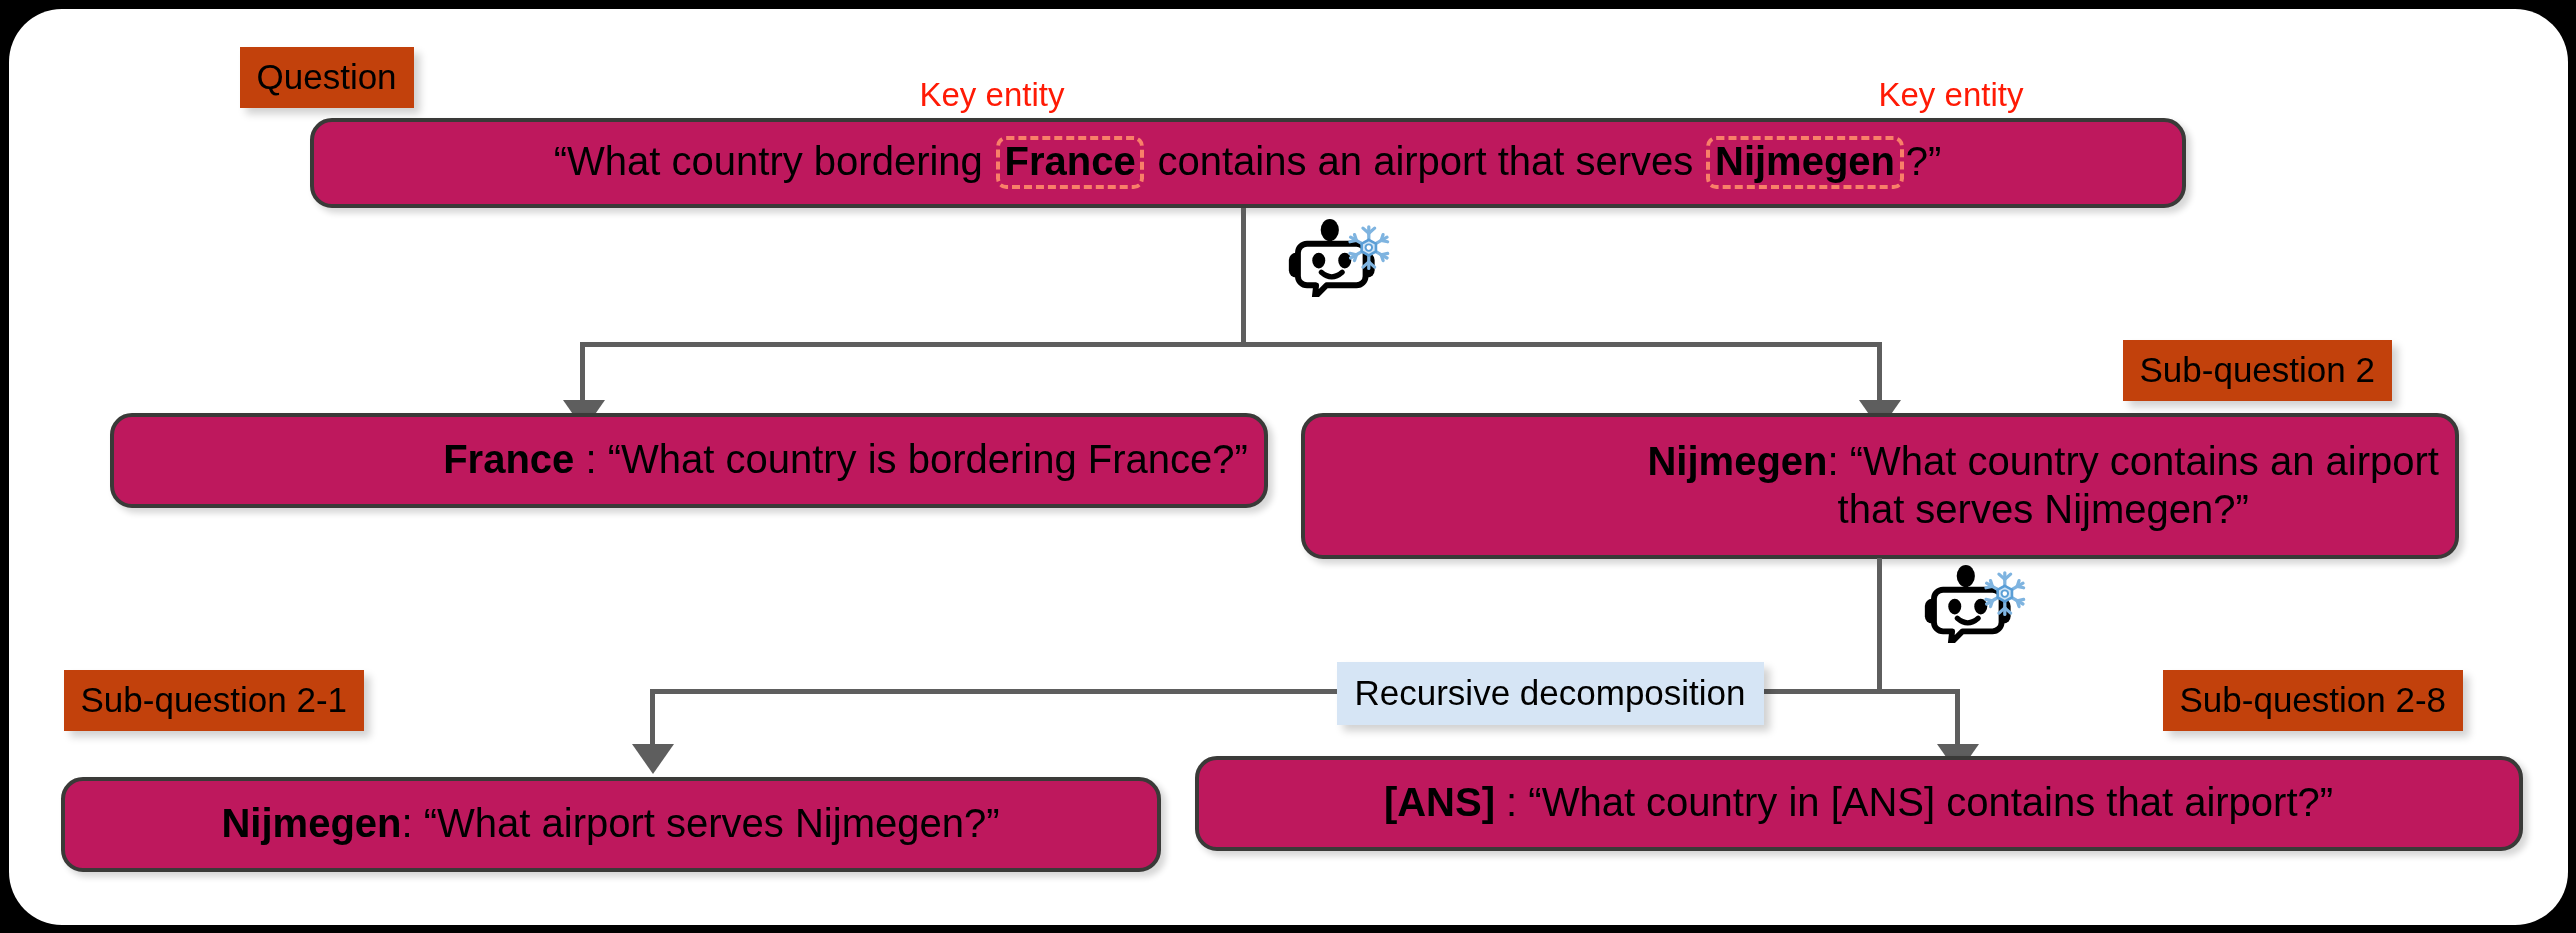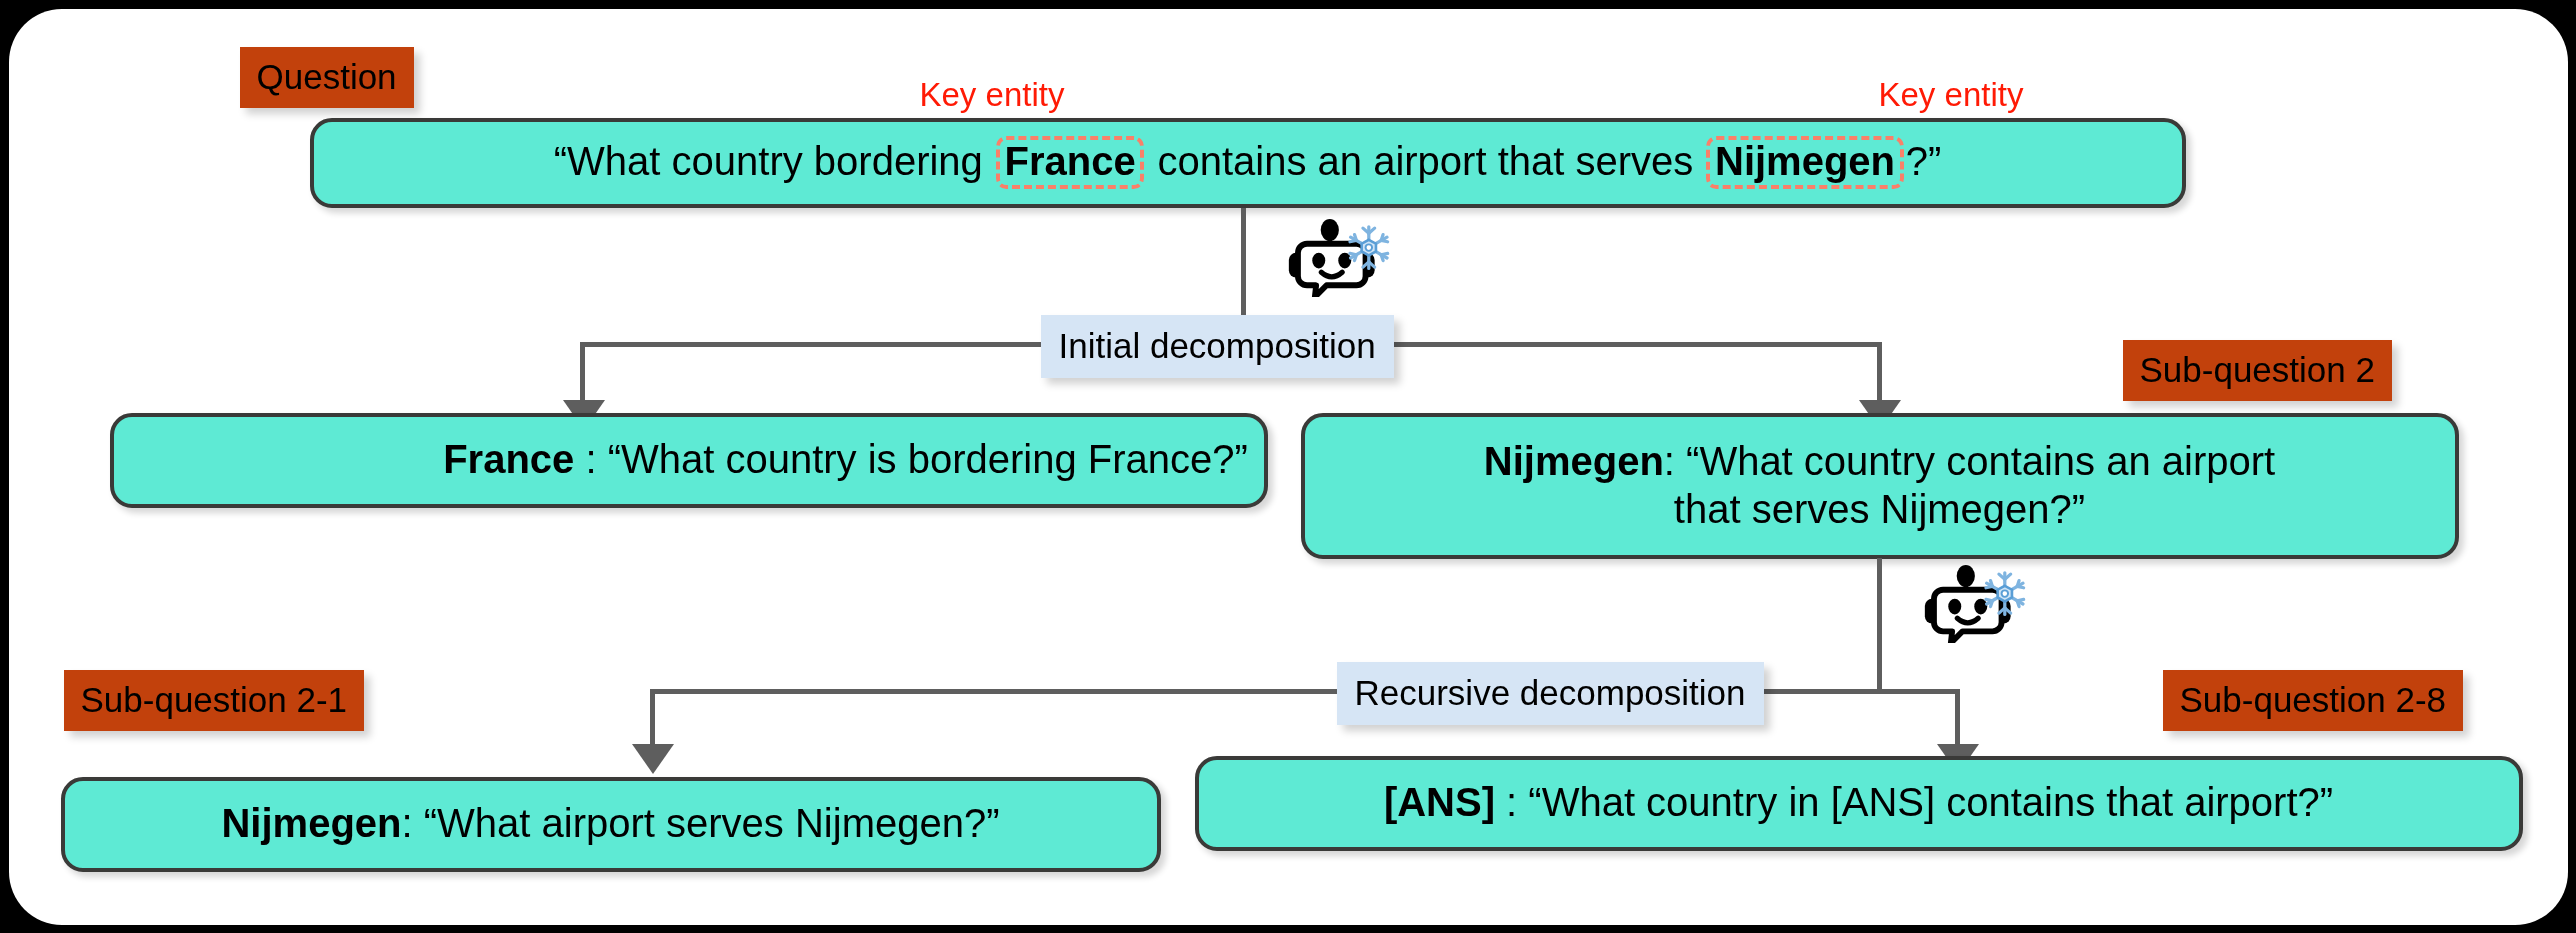--- a/index.html
+++ b/index.html
@@ -32,21 +32,21 @@
     color: #000;
     font-size: 35px;
     line-height: 1;
     padding: 12.4px 17px 14.3px 17px;
     white-space: nowrap;
     box-shadow: 5.9px 5.9px 7.8px rgba(0,0,0,0.18);
   }
 
   .qbox {
     position: absolute;
-    background: #5eead4;
+    background: #be185d;
     border: 4.6px solid #3a3a38;
     border-radius: 22px;
     box-sizing: border-box;
     display: flex;
     align-items: center;
     justify-content: center;
     text-align: center;
     box-shadow: 4.6px 4.6px 6.5px rgba(0,0,0,0.16);
   }
   .qbox .txt {
@@ -163,32 +163,31 @@
         <line x1="108" y1="55" x2="98" y2="53"></line>
           <line x1="108" y1="55" x2="105" y2="64"></line>
         <line x1="146" y1="33" x2="156" y2="35"></line>
           <line x1="146" y1="33" x2="149" y2="24"></line>
       </g>
       <polygon points="127,32 138,38 138,50 127,56 116,50 116,38" fill="#cfe4f6" stroke="#5a9ed6" stroke-width="4"></polygon>
       <circle cx="127" cy="44" r="5" fill="#fff" stroke="#5a9ed6" stroke-width="3"></circle>
     </svg>
   </div>
 
-  <div class="stepbox" style="left:1032px; top:306px;">Initial decomposition</div>
 
 
   <div class="qbox" style="left:101px; top:404px; width:1158px; height:95px;justify-content:flex-end;">
     <div class="txt">
       <span class="b">France</span><span> : “What country is bordering France?”</span>
     </div>
   </div>
 
   <div class="tag" style="left:2114px; top:331px;">Sub-question 2</div>
 
-  <div class="qbox" style="left:1292px; top:404px; width:1158px; height:146px;">
+  <div class="qbox" style="left:1292px; top:404px; width:1158px; height:146px;justify-content:flex-end;">
     <div class="txt wrap">
       <span class="b">Nijmegen</span><span>: “What country contains an airport</span><br>
       <span>that serves Nijmegen?”</span>
     </div>
   </div>
 
   <div class="conn v" style="left:1868px; top:549px; height:133px;"></div>
   <div class="conn h" style="left:641px; top:680px; width:1230px;"></div>
   <div class="conn v" style="left:641px; top:680px; height:68px;"></div>
   <div class="arrowhead" style="left:623px; top:735px;"></div>

